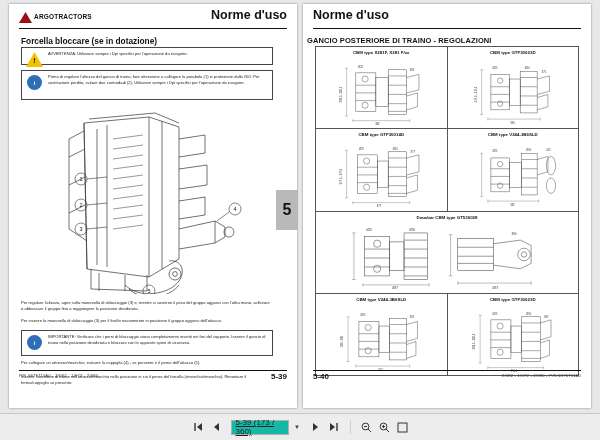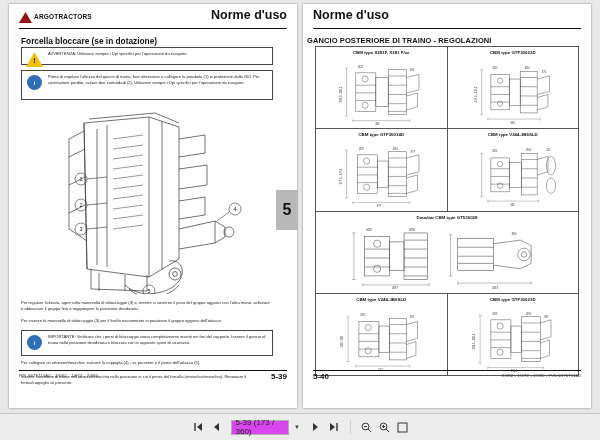--- a/index.html
+++ b/index.html
@@ -122,23 +122,24 @@
   }
   .tb-btn{
     width:13px;height:15px;display:flex;align-items:center;justify-content:center;
     color:#333;font-size:8px;cursor:default;user-select:none;
   }
   .tb-btn svg{display:block;}
   .pagebox{
     display:flex;align-items:center;gap:4px;margin:0 3px;
   }
   .page-field{
-    width:58px;height:15px;border:1px solid #b0b0b0;background:#d946ef;
+    width:58px;height:15px;border:1px solid #b0b0b0;background:#14b8a6;
     font-size:8px;color:#222;display:flex;align-items:center;padding:0 4px;
     box-sizing:border-box;
+    text-decoration:underline;
   }
   .caret{
     width:9px;height:15px;display:flex;align-items:center;justify-content:center;
     font-size:6px;color:#444;
   }
   .tb-sep{width:1px;height:14px;background:#cfcfcf;margin:0 4px;}
 
   
   svg{display:block;}
 </style>

